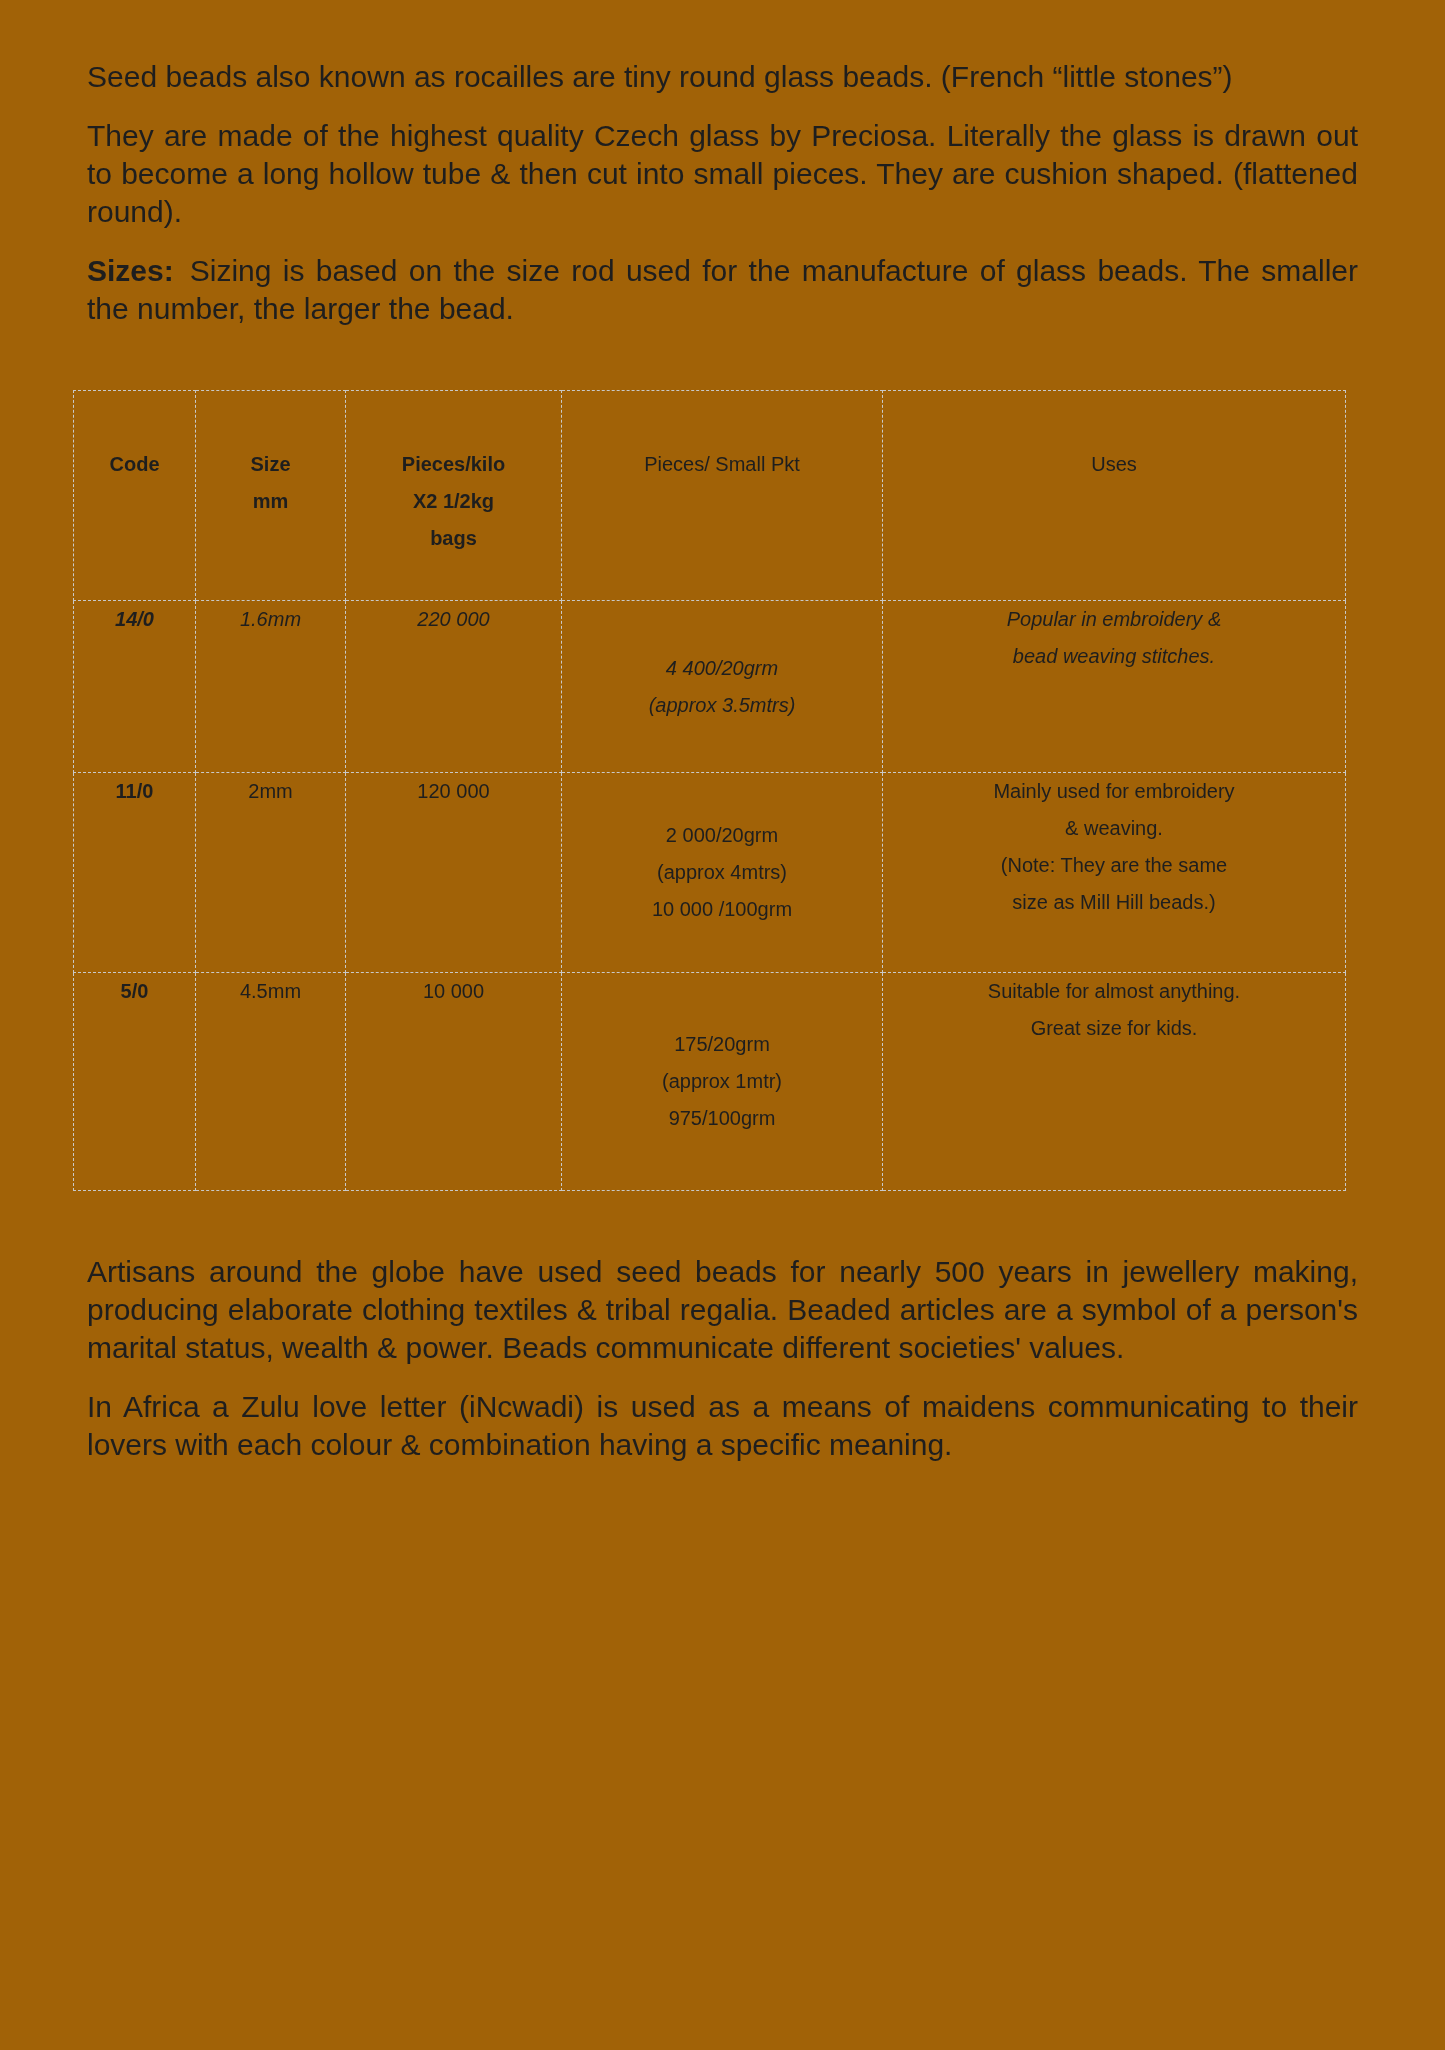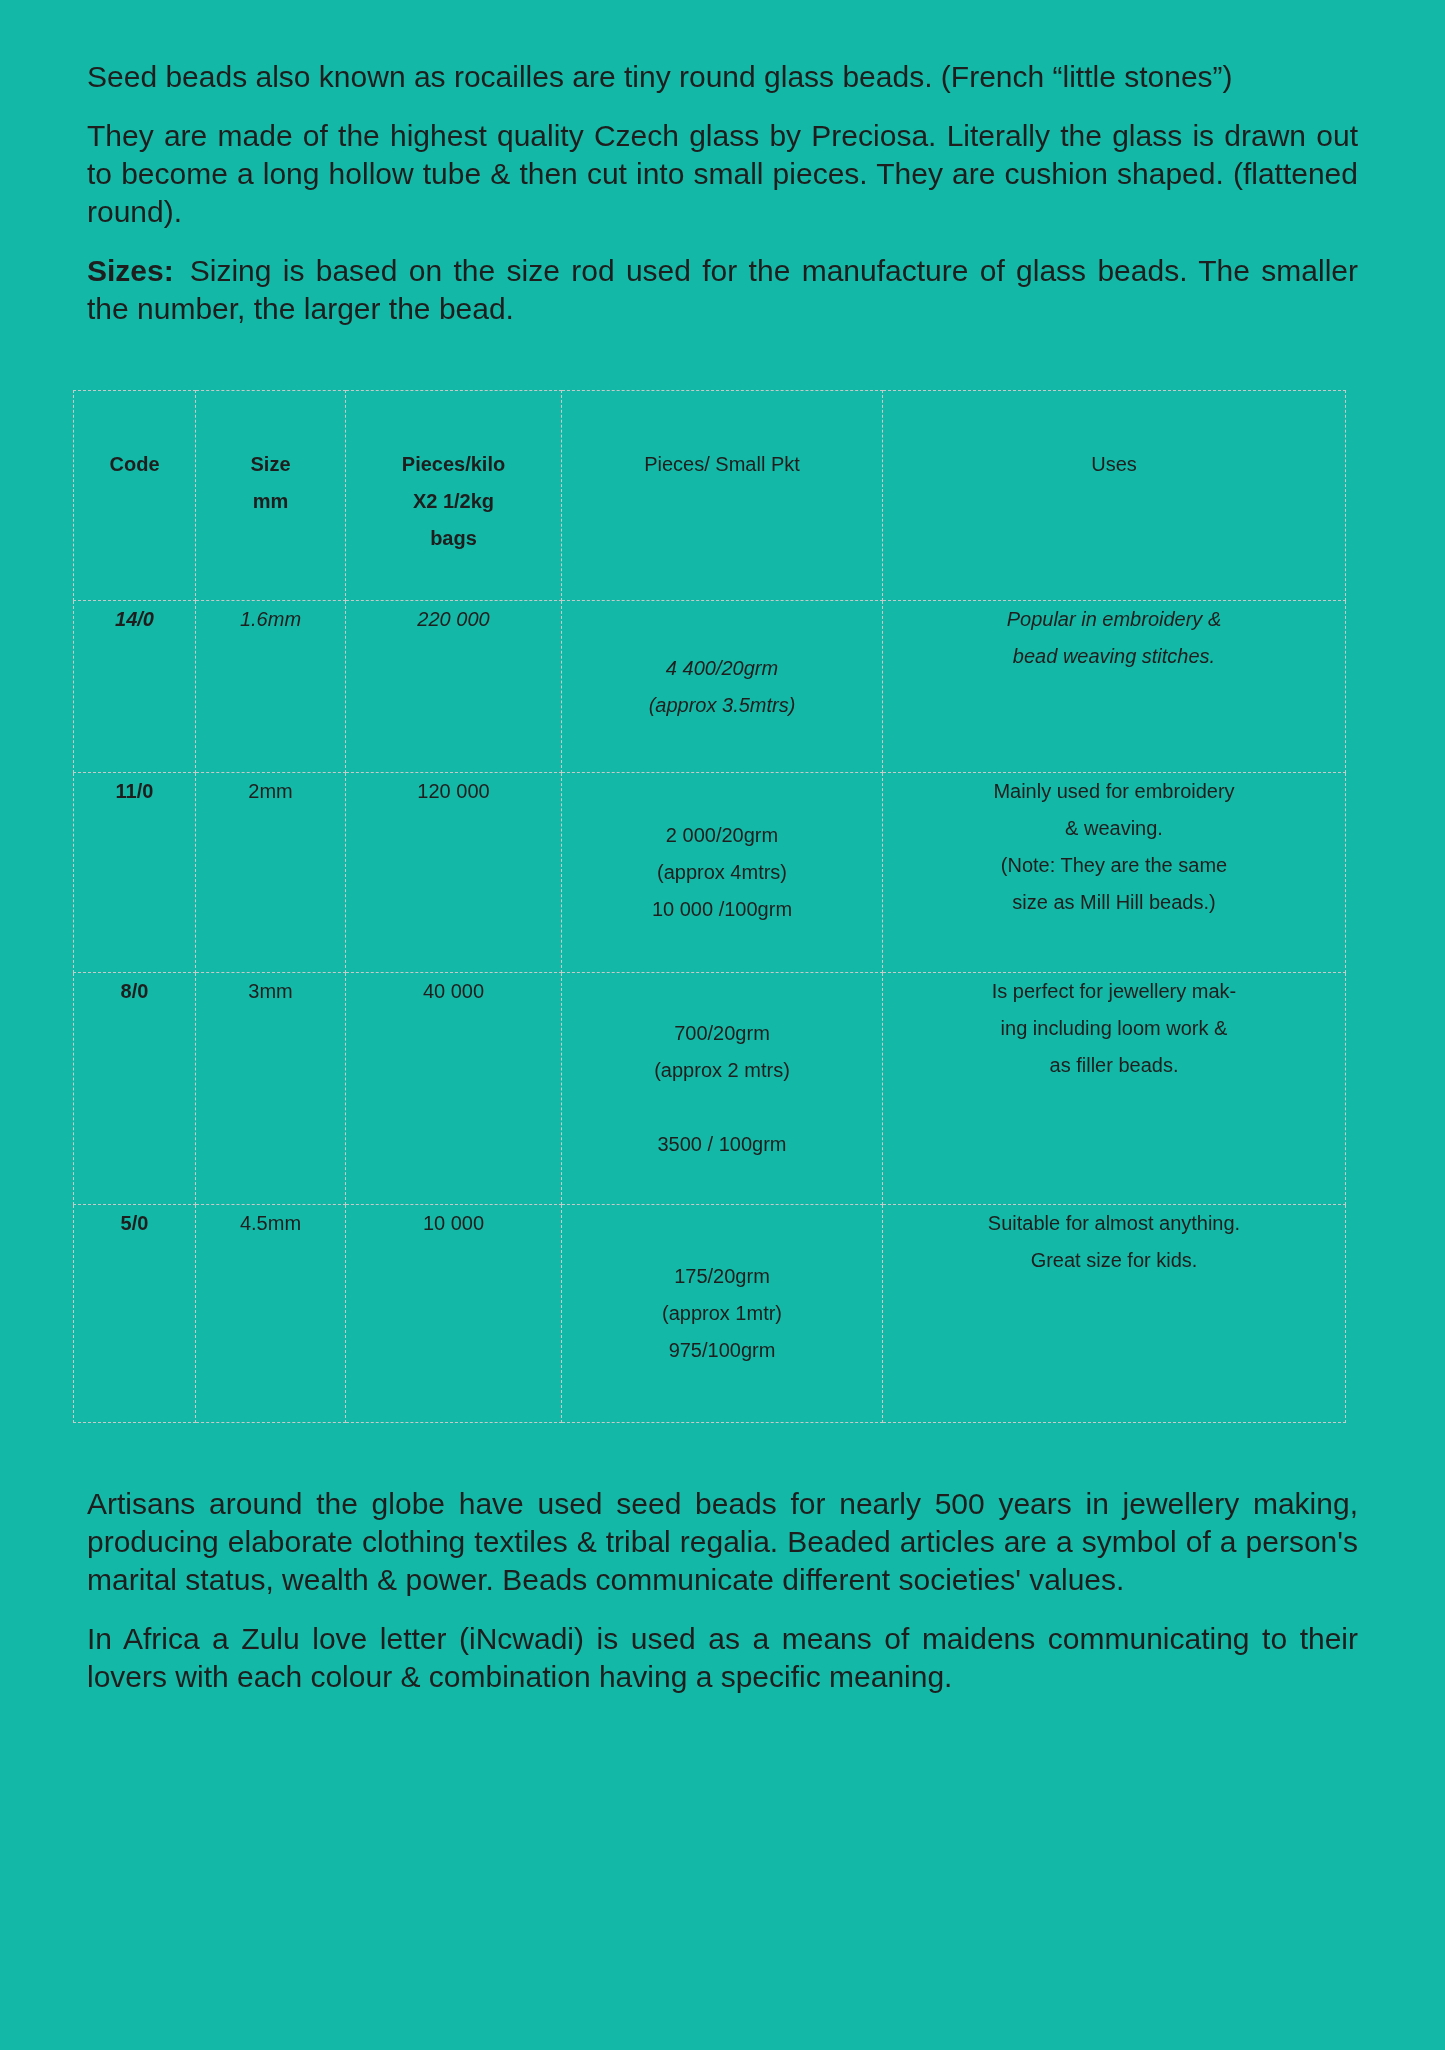--- a/index.html
+++ b/index.html
@@ -12,21 +12,21 @@
     min-height: 2050px;
     font-family: "Liberation Sans", "DejaVu Sans", sans-serif;
     color: #1e1e1e;
     -webkit-font-smoothing: antialiased;
   }
   .page {
     box-sizing: border-box;
     width: 1445px;
     min-height: 2050px;
     padding: 58px 87px 40px 87px;
-    background: #14b8a6;
+    background: #a16207;
   }
   .para {
     margin: 0 0 21px 0;
     font-size: 30px;
     line-height: 38px;
     text-align: justify;
   }
   .para.single {
     text-align: left;
   }
@@ -130,32 +130,20 @@
         <td class="size-cell">2mm</td>
         <td class="pk-cell">120 000</td>
         <td class="psp-cell">2 000/20grm
 (approx 4mtrs)
 10 000 /100grm</td>
         <td class="uses-cell">Mainly used for embroidery
 &amp; weaving.
 (Note: They are the same
 size as Mill Hill beads.)</td>
       </tr>
-      <tr class="r2">
-        <td class="code-cell">8/0</td>
-        <td class="size-cell">3mm</td>
-        <td class="pk-cell">40 000</td>
-        <td class="psp-cell">700/20grm
-(approx 2 mtrs)
-
-3500 / 100grm</td>
-        <td class="uses-cell">Is perfect for jewellery mak-
-ing including loom work &amp;
-as filler beads.</td>
-      </tr>
       <tr class="r3">
         <td class="code-cell">5/0</td>
         <td class="size-cell">4.5mm</td>
         <td class="pk-cell">10 000</td>
         <td class="psp-cell">175/20grm
 (approx 1mtr)
 975/100grm</td>
         <td class="uses-cell">Suitable for almost anything.
 Great size for kids.</td>
       </tr>

